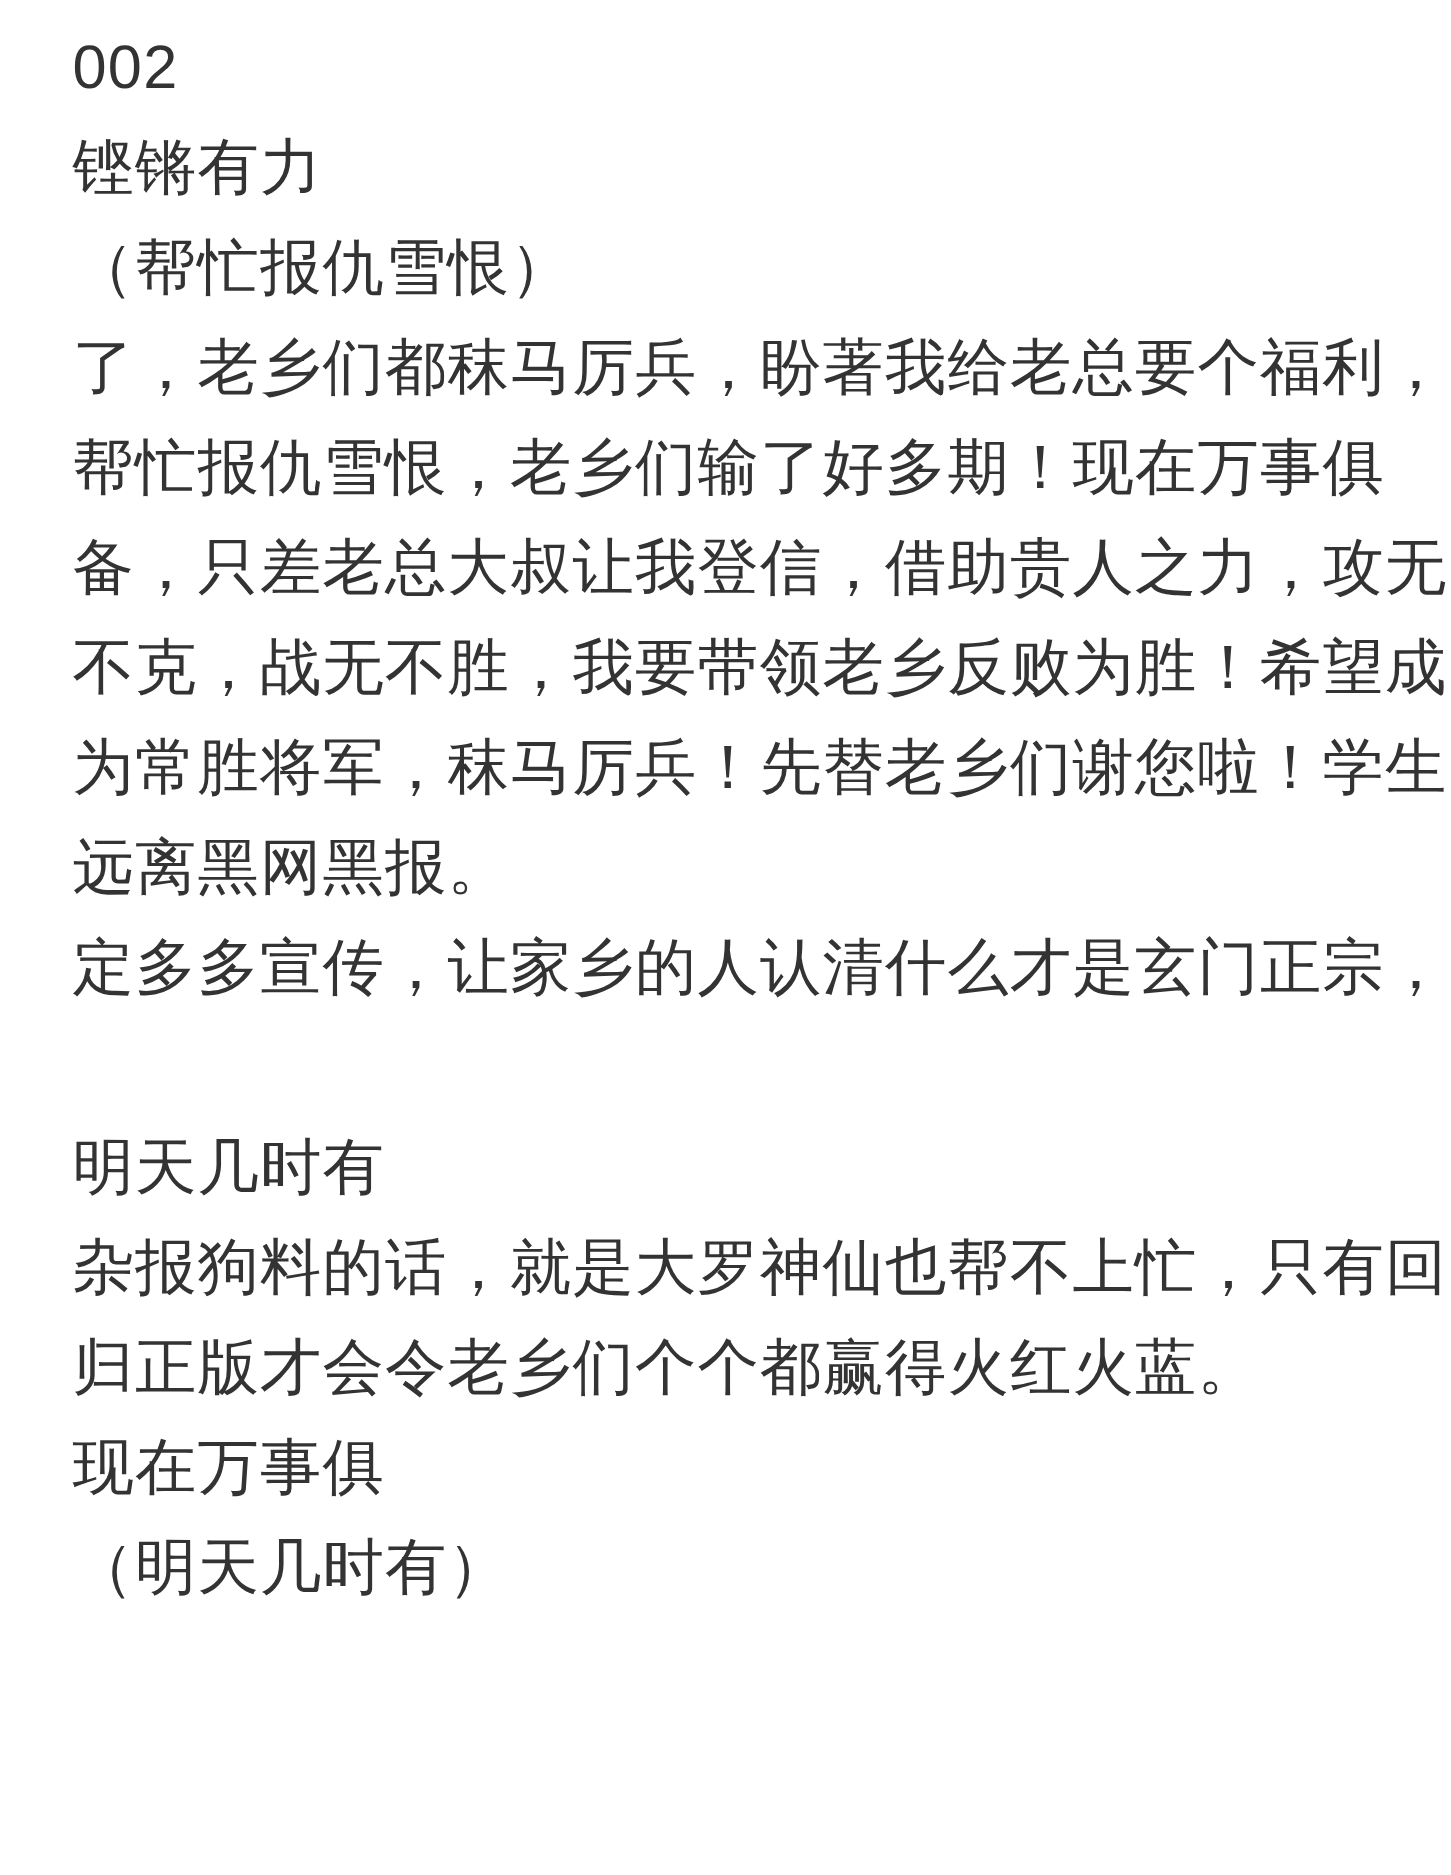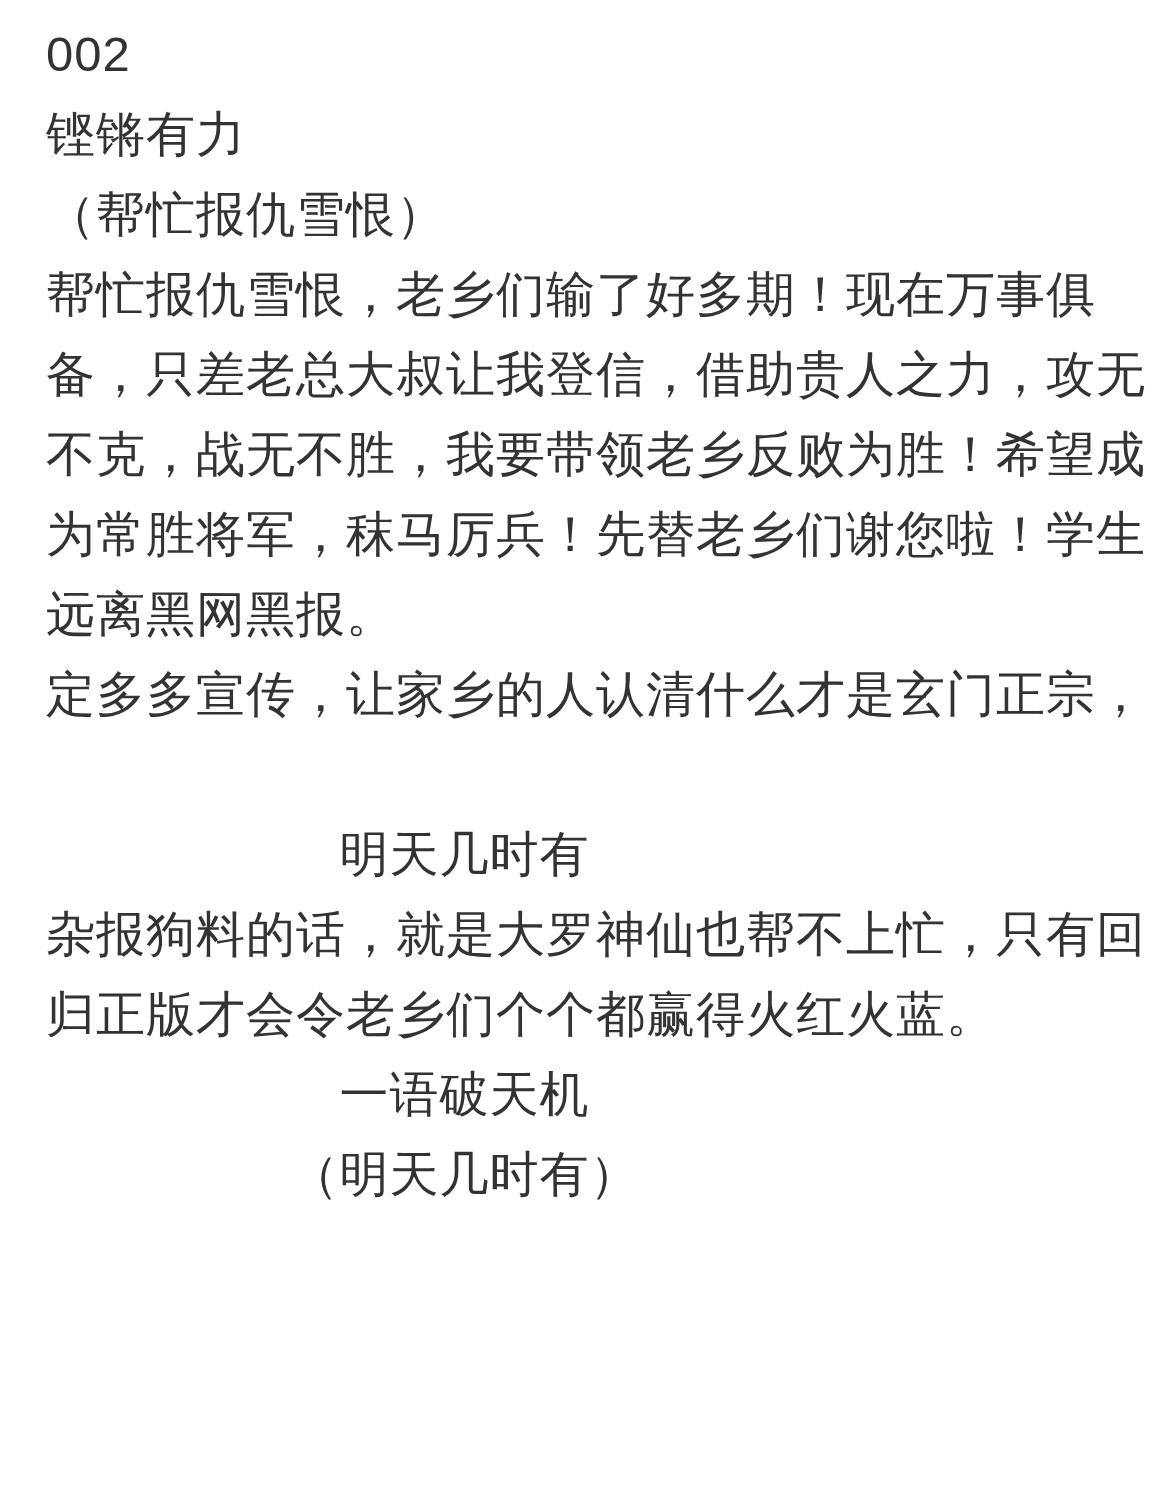--- a/index.html
+++ b/index.html
@@ -12,55 +12,56 @@
     height: 1500px;
     background: var(--bg-color);
     font-family: "Liberation Sans", "DejaVu Sans", sans-serif;
     overflow: hidden;
   }
   .document {
     width: 929px;
     height: 1500px;
     padding: 14px 46px 0 46px;
     background: var(--bg-color);
+    margin-left: 12px;
   }
   .line {
     height: 80px;
     line-height: 80px;
     font-size: 49px;
     color: var(--text-color);
     white-space: nowrap;
     letter-spacing: 1px;
   }
   .reply-section {
     margin-top: 80px; 
-    text-align: center;
   }
 </style>
 </head>
 <body>
 
 <div class="document">
 
   <div class="header-section">
     <div class="line">002</div>
     <div class="line">铿锵有力</div>
     <div class="line">（帮忙报仇雪恨）</div>
   </div>
 
   <div class="letter-section">
+    <div class="line">了，老乡们都秣马厉兵，盼著我给老总要个福利，</div>
     <div class="line">帮忙报仇雪恨，老乡们输了好多期！现在万事俱</div>
     <div class="line">备，只差老总大叔让我登信，借助贵人之力，攻无</div>
     <div class="line">不克，战无不胜，我要带领老乡反败为胜！希望成</div>
     <div class="line">为常胜将军，秣马厉兵！先替老乡们谢您啦！学生</div>
     <div class="line">远离黑网黑报。</div>
     <div class="line">定多多宣传，让家乡的人认清什么才是玄门正宗，</div>
   </div>
 
   <div class="reply-section">
     <div class="line">明天几时有</div>
     <div class="line">杂报狗料的话，就是大罗神仙也帮不上忙，只有回</div>
     <div class="line">归正版才会令老乡们个个都赢得火红火蓝。</div>
-    <div class="line">一语破天机</div>
+    <div class="line">现在万事俱</div>
     <div class="line">（明天几时有）</div>
   </div>
 
 </div>
 
 </body></html>

